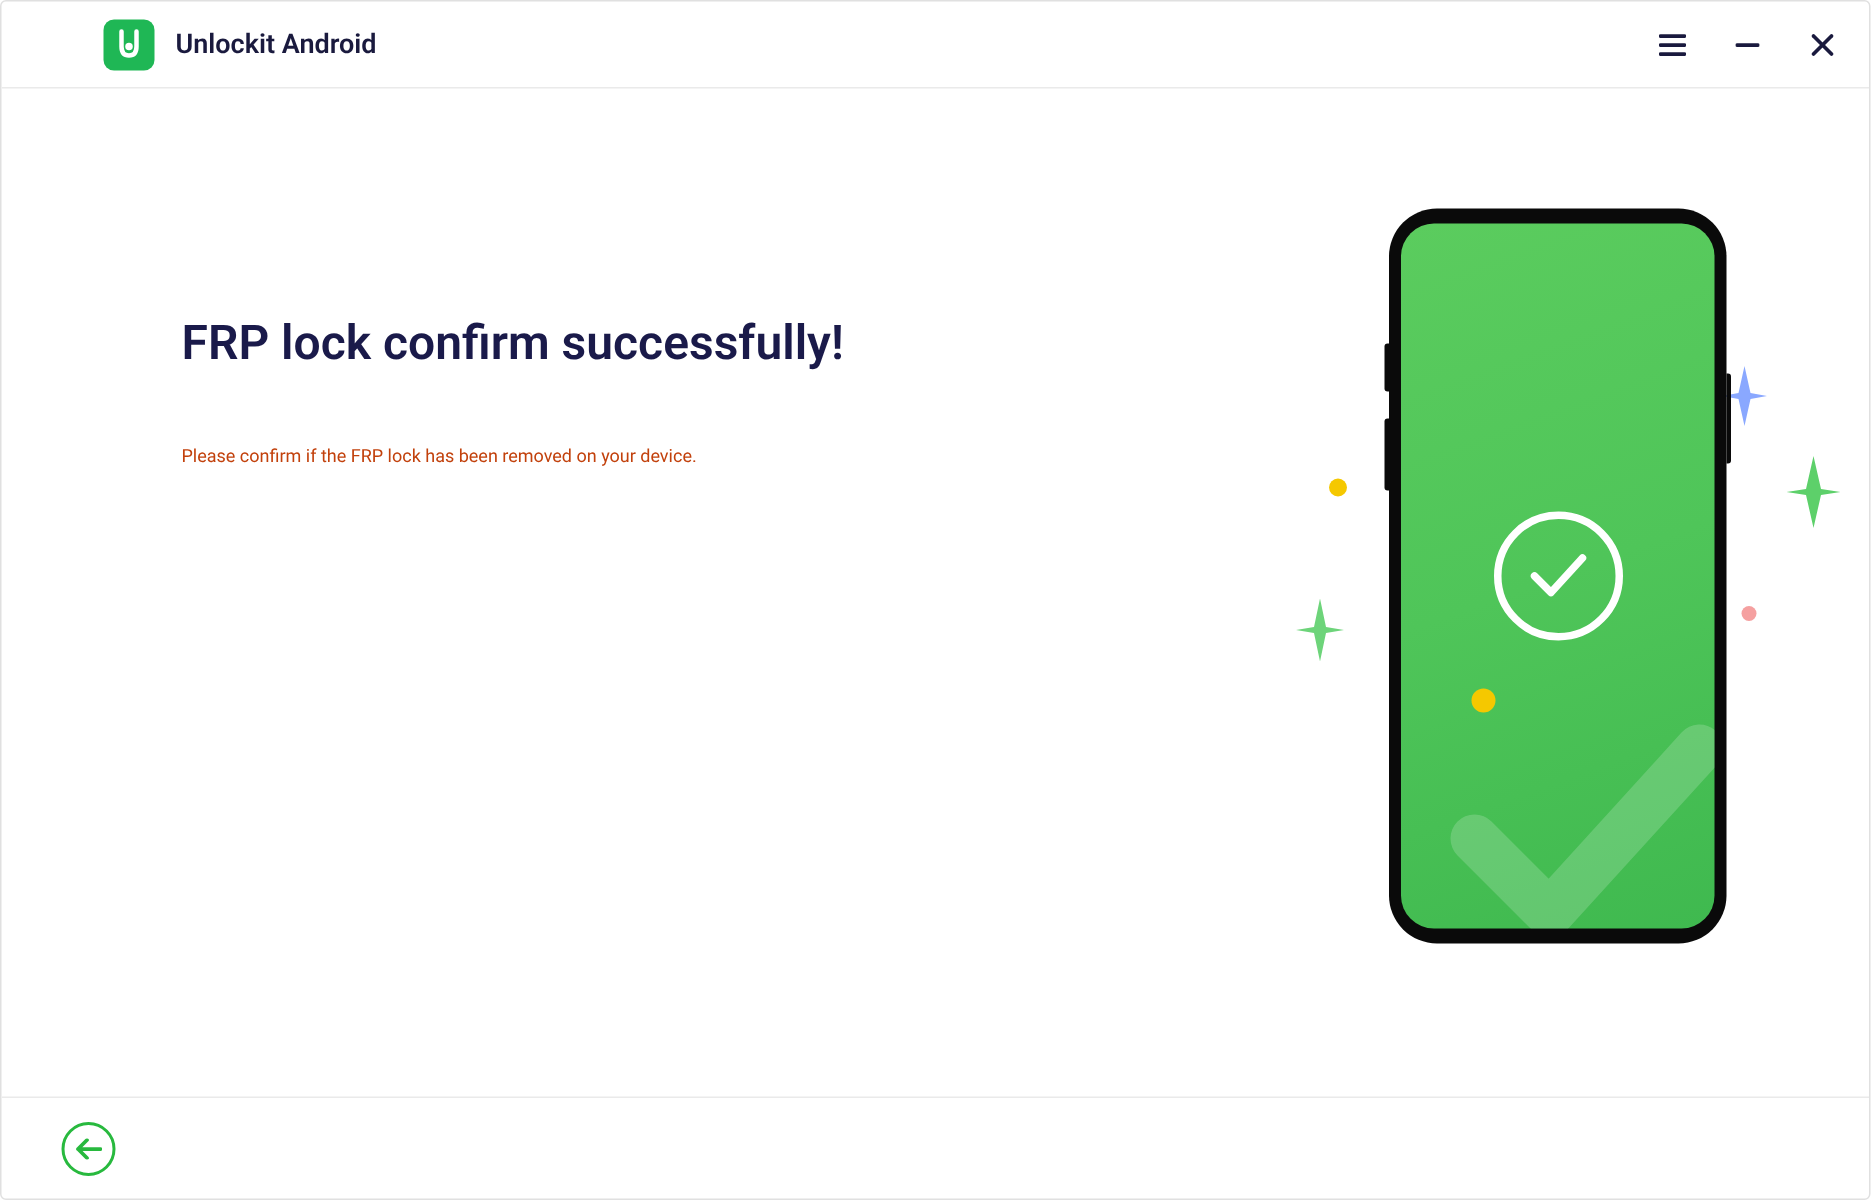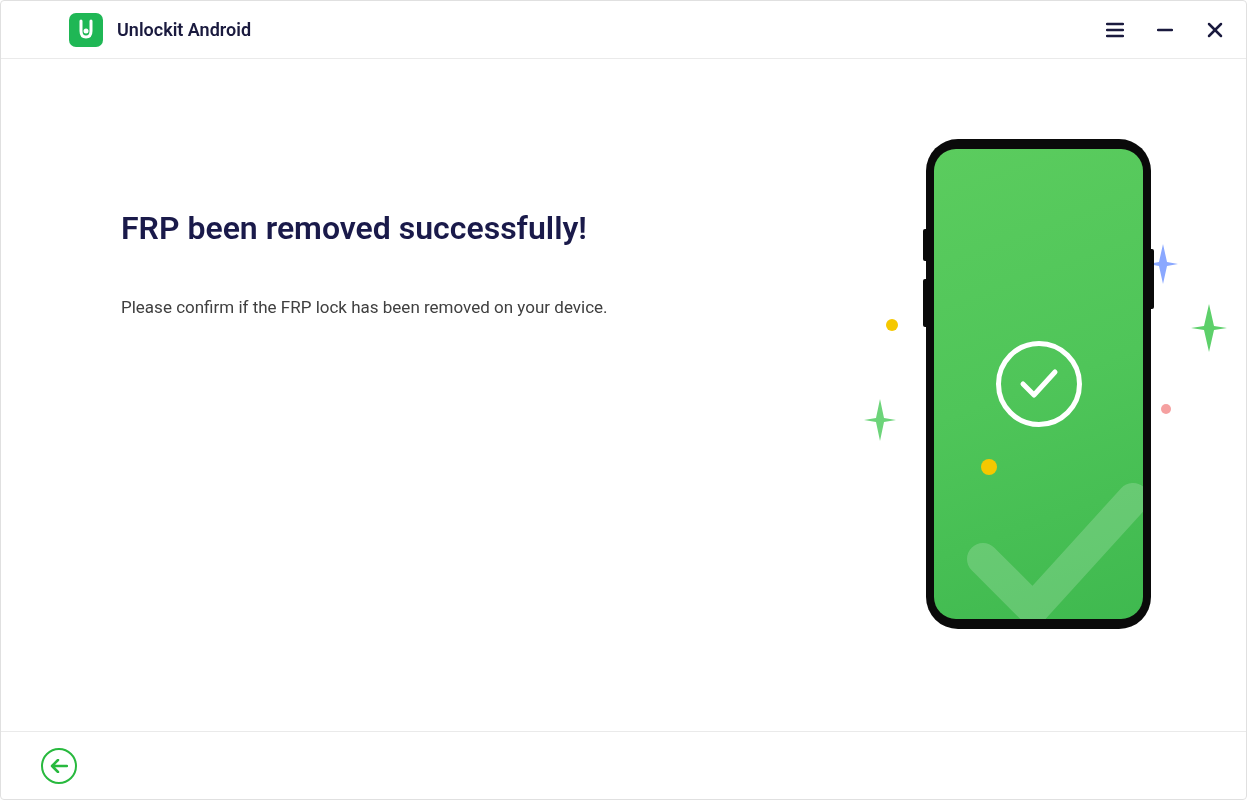--- a/index.html
+++ b/index.html
@@ -67,22 +67,22 @@
       flex: 1;
       padding: 150px 40px 0 120px;
     }
     .heading {
       font-size: 32px;
       font-weight: 600;
       color: #1a1a4a;
       margin-bottom: 50px;
     }
     .subtext {
-      font-size: 17px;
-      color: #404040;
+      font-size: 12px;
+      color: #c2410c;
       margin-bottom: 58px;
     }
     .done-btn {
       width: 210px;
       height: 56px;
       background: #28b93e;
       color: #fff;
       border: none;
       border-radius: 4px;
       font-size: 19px;
@@ -232,21 +232,21 @@
       <svg width="16" height="16" viewBox="0 0 16 16">
         <line x1="2" y1="2" x2="14" y2="14" stroke="#1a1a3e" stroke-width="2.5" stroke-linecap="round"></line>
         <line x1="14" y1="2" x2="2" y2="14" stroke="#1a1a3e" stroke-width="2.5" stroke-linecap="round"></line>
       </svg>
     </div>
   </div>
 </div>
 
 <div class="content">
   <div class="left-panel">
-    <h1 class="heading">FRP been removed successfully!</h1>
+    <h1 class="heading">FRP lock confirm successfully!</h1>
     <p class="subtext">Please confirm if the FRP lock has been removed on your device.</p>
   </div>
   <div class="right-panel">
     <svg class="sparkle sparkle-blue" width="30" height="40" viewBox="0 0 30 40">
       <path d="M15 0 L19 18 L30 20 L19 22 L15 40 L11 22 L0 20 L11 18 Z" fill="#8aa8ff"></path>
     </svg>
     <svg class="sparkle sparkle-green-1" width="36" height="48" viewBox="0 0 36 48">
       <path d="M18 0 L23 22 L36 24 L23 26 L18 48 L13 26 L0 24 L13 22 Z" fill="#5dd06a"></path>
     </svg>
     <svg class="sparkle sparkle-green-2" width="32" height="42" viewBox="0 0 32 42">

